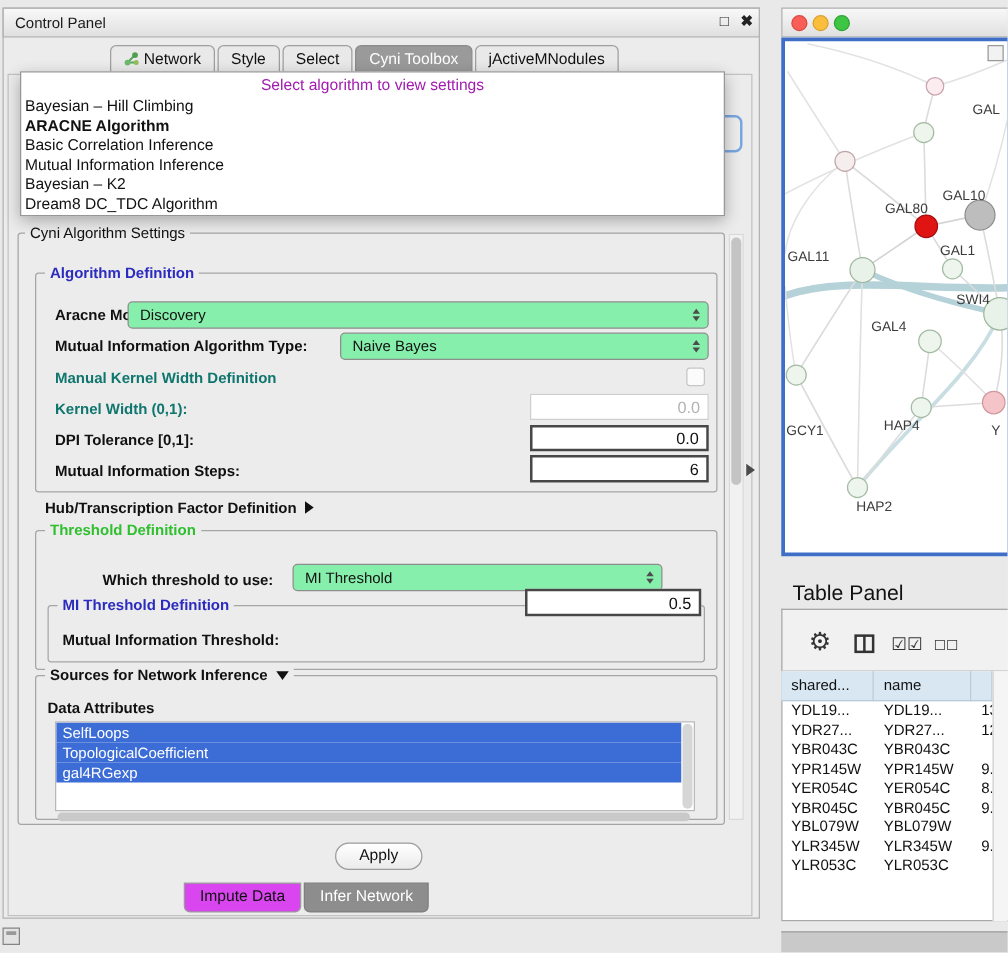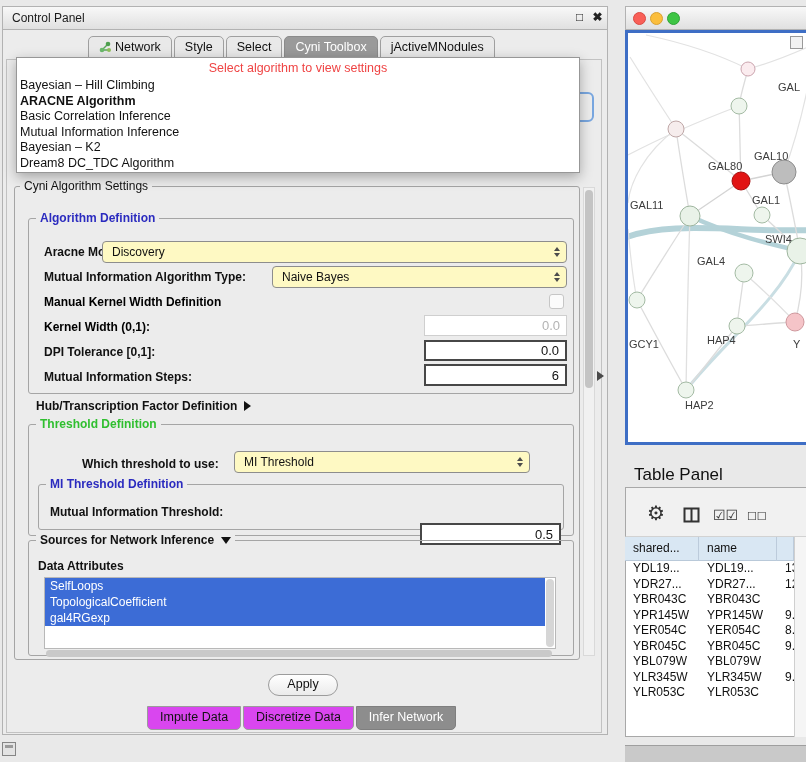--- a/index.html
+++ b/index.html
@@ -9,31 +9,31 @@
   .win{background:#ececec;border:1px solid #b2b2b2}
   .titlebar{background:linear-gradient(#f8f8f8,#e0e0e0);border:1px solid #b2b2b2;display:flex;align-items:center}
   .title-text{font-size:12px;padding-left:9px;color:#1a1a1a}
   .winbtn{font-size:12px;color:#222;width:15px;text-align:center;font-weight:bold}
   .tabbar{display:flex}
   .tab{font-size:12.5px;padding:3px 10px 5px;background:#e9e9e9;border:1px solid #9f9f9f;border-radius:5px 5px 0 0;margin-right:2px;display:flex;align-items:center;gap:4px;color:#111;white-space:nowrap}
   .tab.sel{background:#9a9a9a;border-color:#8b8b8b;color:#fff}
   .btab{font-size:12.5px;padding:3px 12px 5px;background:#d946ef;border:1px solid #9b9b9b;border-radius:0 0 5px 5px;margin-right:2px;white-space:nowrap}
   .btab.sel{background:#8d8d8d;border-color:#7f7f7f;color:#fff}
   .popup{background:#fff;border:1px solid #979797;box-shadow:0 4px 12px rgba(0,0,0,.3);z-index:20}
-  .dd-ph{color:#ef4444;font-size:12.5px;text-align:center;height:20px;line-height:20px}
+  .dd-ph{color:#a21caf;font-size:12.5px;text-align:center;height:20px;line-height:20px}
   .dd-item{font-size:12.5px;height:15.5px;line-height:15.5px;padding-left:3px;white-space:nowrap}
   .dd-item.sel{font-weight:bold}
   .groupbox{border:1px solid #a5a5a5;border-radius:3px}
   .grouplabel{font-size:12px;background:#ececec;padding:0 4px;white-space:nowrap;z-index:2}
   .bold{font-weight:bold}
   .blue{color:#2b2bbf}
   .green{color:#2fbf2f}
   .lbl{font-size:12px;font-weight:bold;white-space:nowrap}
-  .lbl.dis{color:#000000}
-  .combo{background:#fef9c3;border:1px solid #8d8d8d;border-radius:4px;display:flex;align-items:center;font-size:12px;padding-left:9px}
+  .lbl.dis{color:#0f766e}
+  .combo{background:#86efac;border:1px solid #8d8d8d;border-radius:4px;display:flex;align-items:center;font-size:12px;padding-left:9px}
   .combo .sp{flex:1}
   .arrs{display:flex;flex-direction:column;gap:2px;margin-right:6px}
   .arrs i{display:block;width:0;height:0;border-left:3.5px solid transparent;border-right:3.5px solid transparent}
   .au{border-bottom:4px solid #4c4c4c}
   .ad{border-top:4px solid #4c4c4c}
   .fld{background:#fff;border:2px solid #474747;font-size:13px;display:flex;align-items:center;justify-content:flex-end;padding-right:6px}
   .fld.dis{border:1px solid #cfcfcf;color:#b3b3b3}
   .chk{background:#fbfbfb;border:1px solid #c6c6c6;border-radius:3px}
   .attr-list{background:#fff;border:1px solid #b8b8b8;overflow:hidden}
   .attr-item{height:16px;line-height:16px;font-size:12px;color:#fff;background:#3c6cd6;padding-left:5px;white-space:nowrap;width:500px}
@@ -148,21 +148,21 @@
   <span class="arrs">
       <i class="au"></i>
       <i class="ad"></i>
     </span>
 </div>
 
 <div class="abs groupbox" style="left:38px;top:484px;width:526px;height:46px"></div>
 <span class="abs grouplabel bold blue" style="left:46px;top:477px">MI Threshold Definition</span>
 
 <span class="abs lbl" style="left:50px;top:505px">Mutual Information Threshold:</span>
-<div class="abs fld" style="left:420px;top:523px;width:141px;height:22px">
+<div class="abs fld" style="left:420px;top:471px;width:141px;height:22px">
   <span>0.5</span>
 </div>
 
 <div class="abs groupbox" style="left:28px;top:540px;width:546px;height:116px"></div>
 <div class="abs grouplabel bold" style="left:36px;top:533px;display:flex;align-items:center">
   <span>Sources for Network Inference</span>
   <span class="tri-d"></span>
 </div>
 <span class="abs lbl" style="left:38px;top:559px">Data Attributes</span>
 
@@ -174,21 +174,20 @@
 <div class="abs sb-thumb" style="left:546px;top:579px;width:8px;height:68px;background:#d6d6d6"></div>
 <div class="abs sb-thumb" style="left:46px;top:650px;width:506px;height:7px;background:#c9c9c9"></div>
 
 <div class="abs sb-track" style="left:583px;top:187px;width:12px;height:469px"></div>
 <div class="abs sb-thumb" style="left:585px;top:190px;width:8px;height:198px"></div>
 
 <div class="abs btn" style="left:268px;top:674px;width:70px;height:22px">Apply</div>
 
 <div class="abs tabbar" style="left:147px;top:706px" id="bottom-tabs">
     <div class="btab">Impute Data</div>
-    <div class="btab">Discretize Data</div>
     <div class="btab sel">Infer Network</div>
   </div>
 
 <div class="abs" style="left:597px;top:371px;width:0;height:0;border-top:5px solid transparent;border-bottom:5px solid transparent;border-left:7px solid #4a4a4a"></div>
 
 <div class="abs popup" style="left:16px;top:57px;width:564px;height:116px">
   <div class="dd-ph">Select algorithm to view settings</div>
   <div id="dd-items">
       <div class="dd-item">Bayesian – Hill Climbing</div>
       <div class="dd-item sel">ARACNE Algorithm</div>

